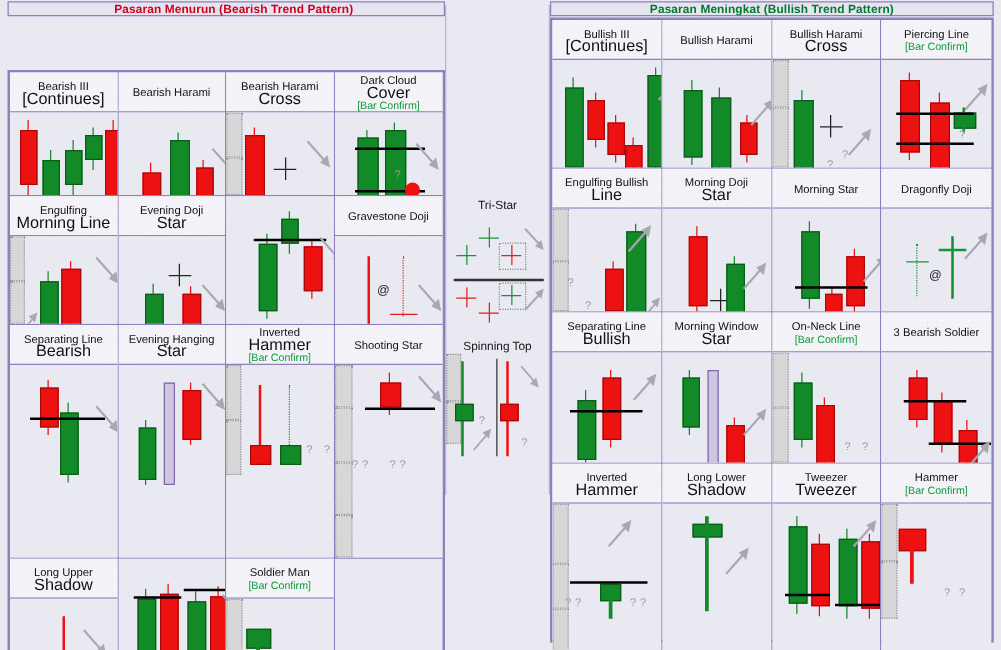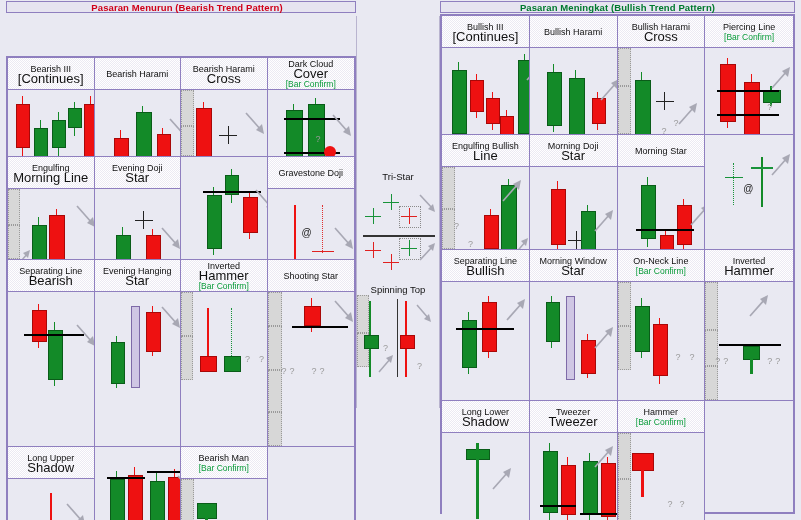--- a/index.html
+++ b/index.html
@@ -8,21 +8,21 @@
     background:#e9e9f2;
     font-family:"Liberation Sans", sans-serif;
     -webkit-font-smoothing:none;
   }
   .page{position:relative;width:801px;height:520px;}
 
   
   .panel{position:absolute;border:2px solid #8f7fbf;background:#e9e9f2;box-sizing:border-box;}
   .panel.left{left:6px;top:14px;width:350px;height:500px;margin-top:42px;}
   .panel.right{left:440px;top:14px;width:355px;height:500px;}
-  .center-col{position:absolute;left:356px;top:16px;width:84px;height:392px;
+  .center-col{position:absolute;left:356px;top:4px;width:84px;height:392px;
               border-left:1px solid #b9b4cf;border-right:1px solid #b9b4cf;box-sizing:border-box;}
 
   .title-bar{position:absolute;top:1px;height:12px;display:flex;align-items:center;justify-content:center;
              border:1px solid #8f7fbf;background:#e6e4f0;box-sizing:border-box;}
   .title-bar.l{left:6px;width:350px;}
   .title-bar.r{left:440px;width:355px;}
   .title-bar span{font-size:9.5px;font-weight:bold;letter-spacing:.1px;white-space:nowrap;}
   .t-red{color:#d00018;padding-left:12px;}
   .t-grn{color:#007a2e;}
 
@@ -341,21 +341,21 @@
             <div class="body r-body" style="left:73.5px;top:30px;width:13px;height:56px;"></div>
             <div class="hline" style="left:52px;top:24px;width:40px;"></div>
             <svg class="arrow" style="left:80px;top:26px;" width="26" height="28" viewBox="0 0 26 28">
               <line x1="3" y1="3" x2="18" y2="20" stroke="#a8a8b4" stroke-width="1.7"></line>
               <polygon points="21,24 13,20 19,14" fill="#a8a8b4"></polygon>
             </svg>
           </div>
         </div>
         <div class="cellwrap">
           <div class="cap">
-            <div class="l1">Bearish Man</div>
+            <div class="l1">Soldier Man</div>
             <div class="conf">[Bar Confirm]</div>
           </div>
           <div class="art">
             <div class="body g-body" style="left:16px;top:24px;width:18px;height:14px;"></div>
             <div class="wick g-wick" style="left:24px;top:36px;height:40px;width:3px;"></div>
             <div class="q-body" style="left:44px;top:24px;width:11px;height:44px;"></div>
             <div class="q-body" style="left:60px;top:24px;width:11px;height:44px;"></div>
             <div class="qmark" style="left:46px;top:72px;">?</div>
             <div class="qmark" style="left:58px;top:72px;">?</div>
           </div>
@@ -575,20 +575,23 @@
             <div class="wick r-wick" style="left:65.5px;top:32px;height:54px;"></div>
             <div class="body r-body" style="left:59.5px;top:38px;width:13px;height:38px;"></div>
             <div class="hline" style="left:18px;top:62px;width:58px;"></div>
             <svg class="arrow" style="left:70px;top:34px;" width="26" height="28" viewBox="0 0 26 28">
               <line x1="3" y1="24" x2="18" y2="7" stroke="#a8a8b4" stroke-width="1.7"></line>
               <polygon points="21,3 13,7 19,13" fill="#a8a8b4"></polygon>
             </svg>
           </div>
         </div>
         <div class="cellwrap">
+          <div class="cap">
+            <div class="l1">Dragonfly Doji</div>
+          </div>
           <div class="art">
             <div class="wick gd-wick" style="left:28px;top:28px;height:42px;"></div>
             <div style="position:absolute;left:20px;top:42px;width:18px;height:1px;background:#18933a;"></div>
             <div class="wick g-wick" style="left:56px;top:22px;height:50px;width:2px;"></div>
             <div style="position:absolute;left:46px;top:32px;width:22px;height:2px;background:#18933a;"></div>
             <div class="at" style="left:38px;top:48px;">@</div>
             <svg class="arrow" style="left:64px;top:16px;" width="26" height="28" viewBox="0 0 26 28">
               <line x1="3" y1="24" x2="18" y2="7" stroke="#a8a8b4" stroke-width="1.7"></line>
               <polygon points="21,3 13,7 19,13" fill="#a8a8b4"></polygon>
             </svg>
@@ -635,20 +638,39 @@
           </div>
           <div class="art">
             <div class="wick g-wick" style="left:23.5px;top:16px;height:60px;"></div>
             <div class="body g-body" style="left:17.5px;top:24px;width:13px;height:44px;"></div>
             <div class="wick r-wick" style="left:41.5px;top:36px;height:66px;"></div>
             <div class="body r-body" style="left:35.5px;top:42px;width:13px;height:50px;"></div>
             <div class="q-body" style="left:56px;top:26px;width:11px;height:42px;"></div>
             <div class="q-body" style="left:72px;top:26px;width:11px;height:42px;"></div>
             <div class="qmark" style="left:58px;top:70px;">?</div>
             <div class="qmark" style="left:72px;top:70px;">?</div>
+          </div>
+        </div>
+        <div class="cellwrap">
+          <div class="cap">
+            <div class="l1">3 Bearish Soldier</div>
+          </div>
+          <div class="art">
+            <div class="wick r-wick" style="left:27.5px;top:14px;height:46px;"></div>
+            <div class="body r-body" style="left:21.5px;top:20px;width:13px;height:32px;"></div>
+            <div class="wick r-wick" style="left:47.5px;top:32px;height:48px;"></div>
+            <div class="body r-body" style="left:41.5px;top:38px;width:13px;height:34px;"></div>
+            <div class="wick r-wick" style="left:67.5px;top:54px;height:44px;"></div>
+            <div class="body r-body" style="left:61.5px;top:62px;width:13px;height:32px;"></div>
+            <div class="hline" style="left:18px;top:38px;width:50px;"></div>
+            <div class="hline" style="left:38px;top:72px;width:50px;"></div>
+            <svg class="arrow" style="left:66px;top:68px;" width="26" height="28" viewBox="0 0 26 28">
+              <line x1="3" y1="24" x2="18" y2="7" stroke="#a8a8b4" stroke-width="1.7"></line>
+              <polygon points="21,3 13,7 19,13" fill="#a8a8b4"></polygon>
+            </svg>
           </div>
         </div>
         <div class="cellwrap">
           <div class="cap">
             <div class="l1">Inverted</div>
             <div class="l2">Hammer</div>
           </div>
           <div class="art">
             <div class="q-body" style="left:10px;top:16px;width:11px;height:46px;"></div>
             <div class="q-body" style="left:26px;top:34px;width:11px;height:34px;"></div>

